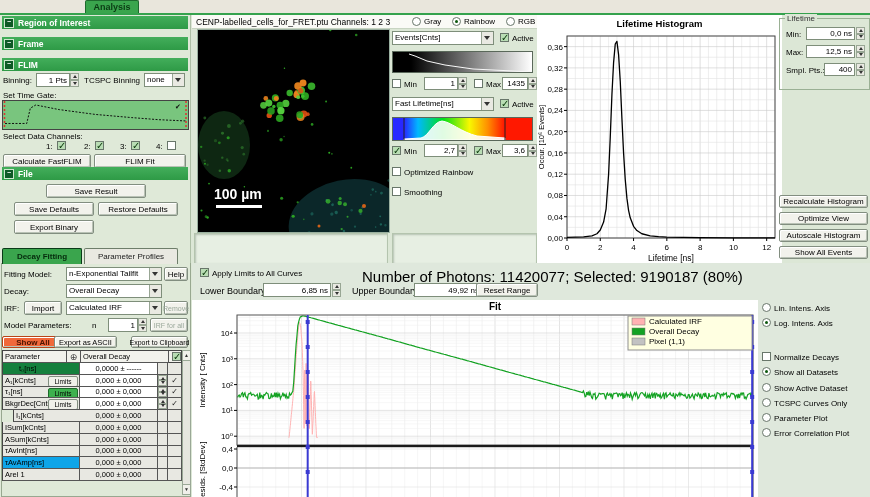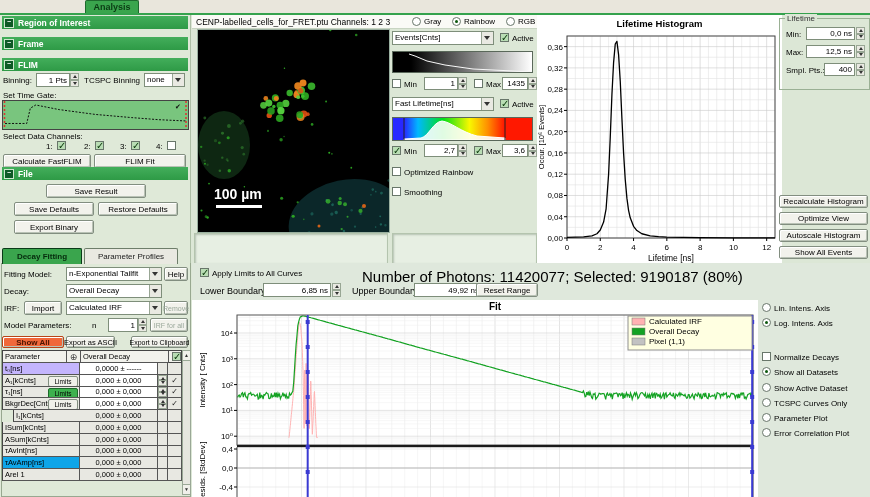--- a/index.html
+++ b/index.html
@@ -161,33 +161,33 @@
     <span class="lbl" style="left:4px;top:306px;">Model Parameters:</span>
     <span class="lbl" style="left:92px;top:306px;">n</span>
     <div class="inp" style="left:108px;top:303px;width:30px;height:14px;">1</div>
     <div class="sp" style="left:138px;top:303px;height:14px;">
         <span class="u"></span>
         <span class="d"></span>
       </div>
     <div class="btn3d dis" style="left:150px;top:303px;width:38px;height:14px;font-size:7px;">IRF for all</div>
 
     <div class="btn3d" id="showall-btn" style="left:2px;top:321px;width:62px;height:12px;">Show All</div>
-    <div class="btn3d" style="left:66px;top:321px;width:49px;height:12px;font-size:7.5px;">Export as ASCII</div>
+    <div class="btn3d" style="left:54px;top:321px;width:63px;height:12px;font-size:7.5px;">Export as ASCII</div>
     <div class="btn3d" style="left:131px;top:321px;width:57px;height:12px;font-size:7px;">Export to Clipboard</div>
 
     <div class="abs" id="param-table" style="left:2px;top:335px;width:186px;height:145px;">
         <div style="position: absolute; left: 0px; top: 0px; width: 180px; height: 13px; border: 1px solid rgb(68, 68, 68); box-sizing: border-box; background: rgb(242, 242, 236);">
           <div class="cell" style="left: 0px; top: 0px; width: 64px; height: 12px; padding-left: 2px;">Parameter</div>
           <div class="cell" style="left: 64px; top: 0px; width: 14px; height: 12px; justify-content: center;">
             <span style="font-size: 9px; color: rgb(68, 68, 68);">⊕</span>
           </div>
           <div class="cell" style="left: 78px; top: 0px; width: 88px; height: 12px; padding-left: 2px;">Overall Decay</div>
           <span class="cb on" style="position: absolute; left: 169px; top: 1px;"></span>
         </div>
-        <div class="cell" style="left: 0px; top: 13px; width: 78px; height: 11.8px; padding-left: 2px; background: #c4b5fd; border-left: 1px solid rgb(68, 68, 68);">
+        <div class="cell" style="left: 0px; top: 13px; width: 78px; height: 11.8px; padding-left: 16px; background: #15803d; border-left: 1px solid rgb(68, 68, 68);">
           <span>t₀[ns]</span>
         </div>
         <div class="cell" style="left: 78px; top: 13px; width: 78px; height: 11.8px; justify-content: center; background: rgb(255, 255, 255);">0,0000 ± ------</div>
         <div class="cell" style="left: 156px; top: 13px; width: 10px; height: 11.8px; background: rgb(232, 232, 226);"></div>
         <div class="cell" style="left: 166px; top: 13px; width: 14px; height: 11.8px; justify-content: center; background: rgb(232, 232, 226);"></div>
         <div class="cell" style="left: 0px; top: 24.8px; width: 78px; height: 11.8px; padding-left: 2px; background: rgb(232, 232, 226); border-left: 1px solid rgb(68, 68, 68);">
           <span>A₁[kCnts]</span>
           <span class="limitsbtn">Limits</span>
         </div>
         <div class="cell" style="left: 78px; top: 24.8px; width: 78px; height: 11.8px; justify-content: center; background: rgb(255, 255, 255);">0,000 ± 0,000</div>

